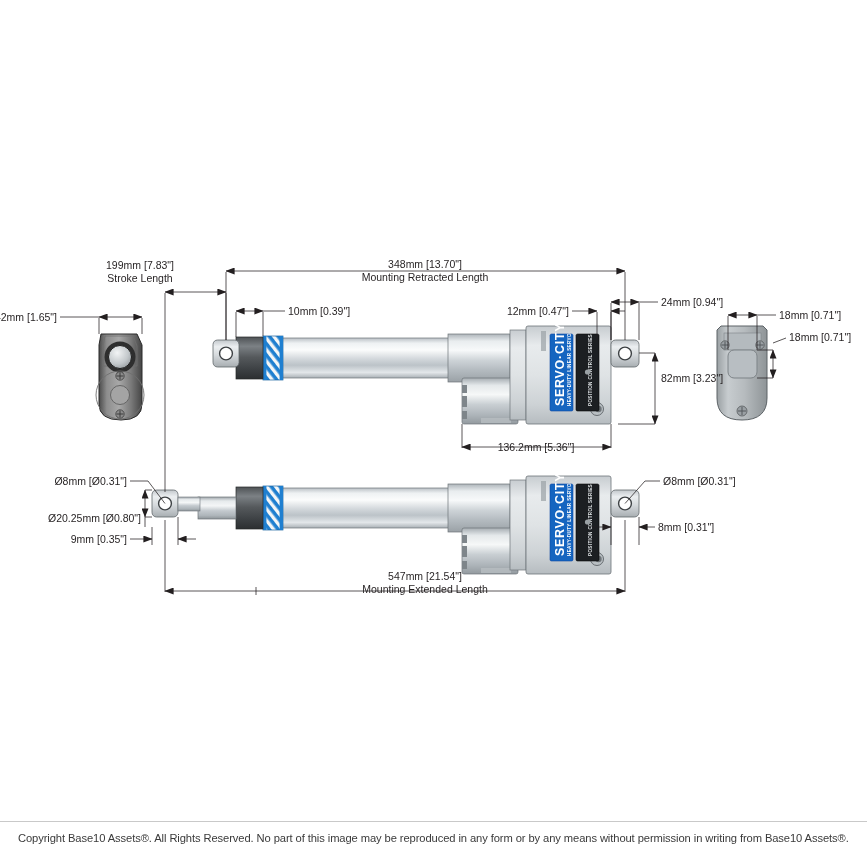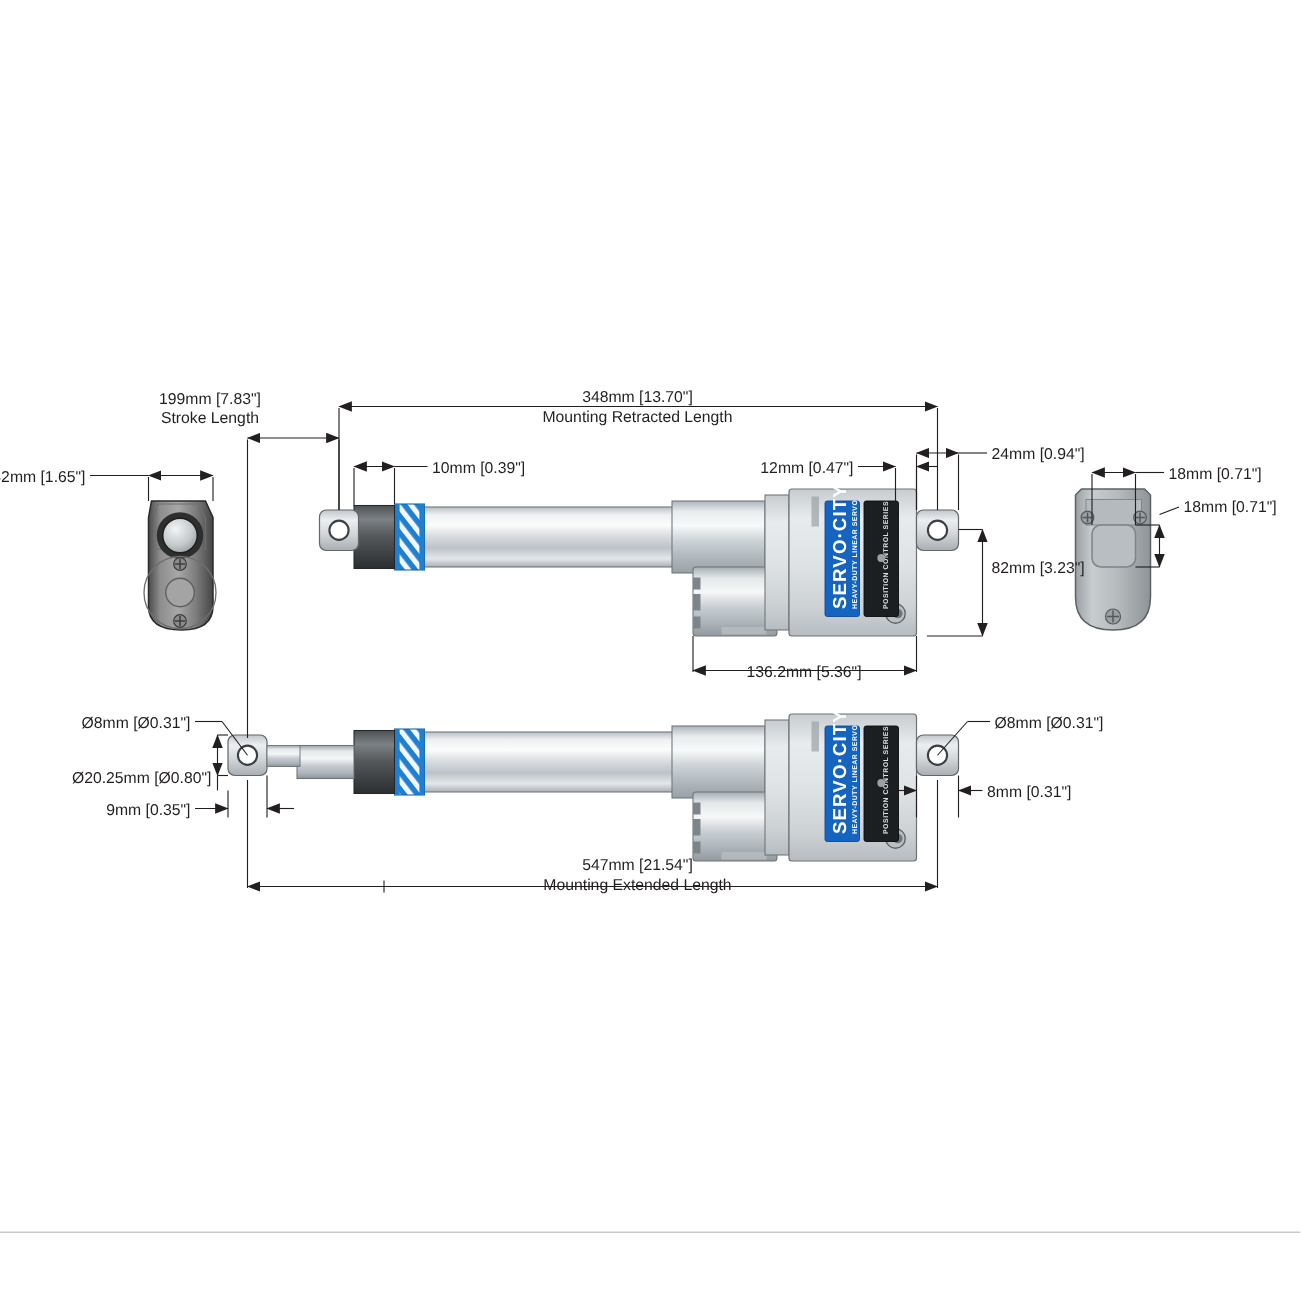--- a/index.html
+++ b/index.html
@@ -352,13 +352,14 @@
 
     <text class="dimtxt" x="663" y="485" text-anchor="start">Ø8mm [Ø0.31"]</text>
 
     <text class="dimtxt" x="658" y="531" text-anchor="start">8mm [0.31"]</text>
   </g>
 </svg>
 </div>
 
 <div class="foot">
   <div class="footline"></div>
+  <div class="foottxt">Copyright Base10 Assets®.  All Rights Reserved. No part of this image may be reproduced in any form or by any means without permission in writing from Base10 Assets®.</div>
 </div>
 
 </body></html>

